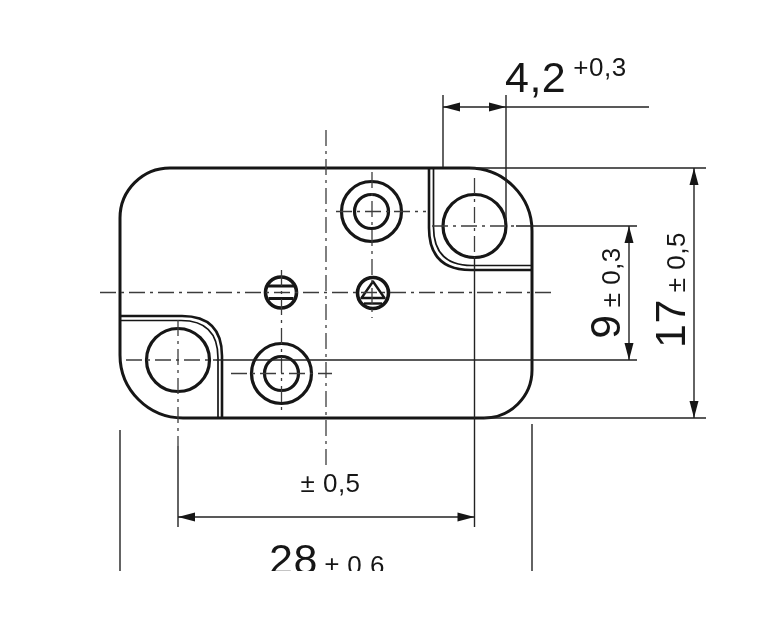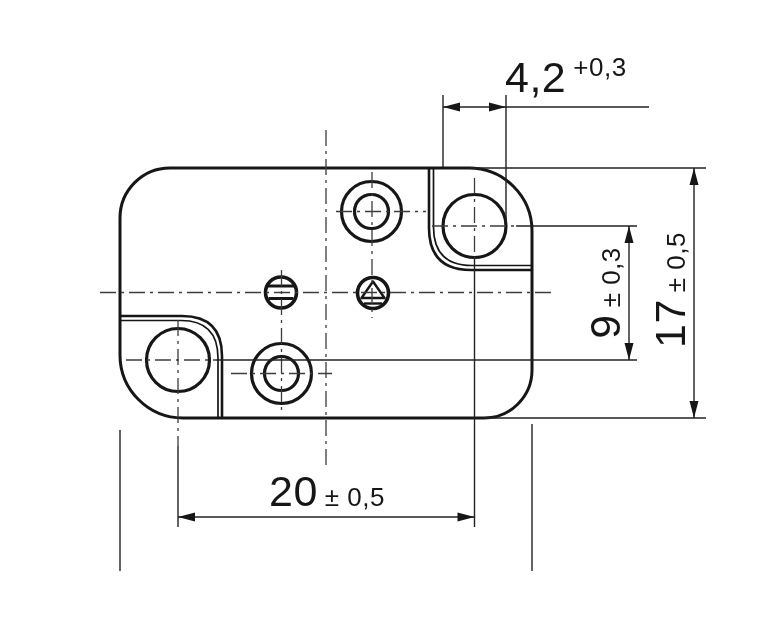--- a/index.html
+++ b/index.html
@@ -110,18 +110,21 @@
     <span class="val">9</span>
     <span class="tol">± 0,3</span>
   </div>
 
   <div class="dim" id="dim-17">
     <span class="val">17</span>
     <span class="tol">± 0,5</span>
   </div>
 
   <div class="dim" id="dim-20">
-    <span class="val">20</span>
     <span class="tol">± 0,5</span>
   </div>
 
+  <div class="dim" id="dim-28">
+    <span class="val">28</span>
+    <span class="tol">± 0,6</span>
+  </div>
 
 </div>
 
 </body></html>

